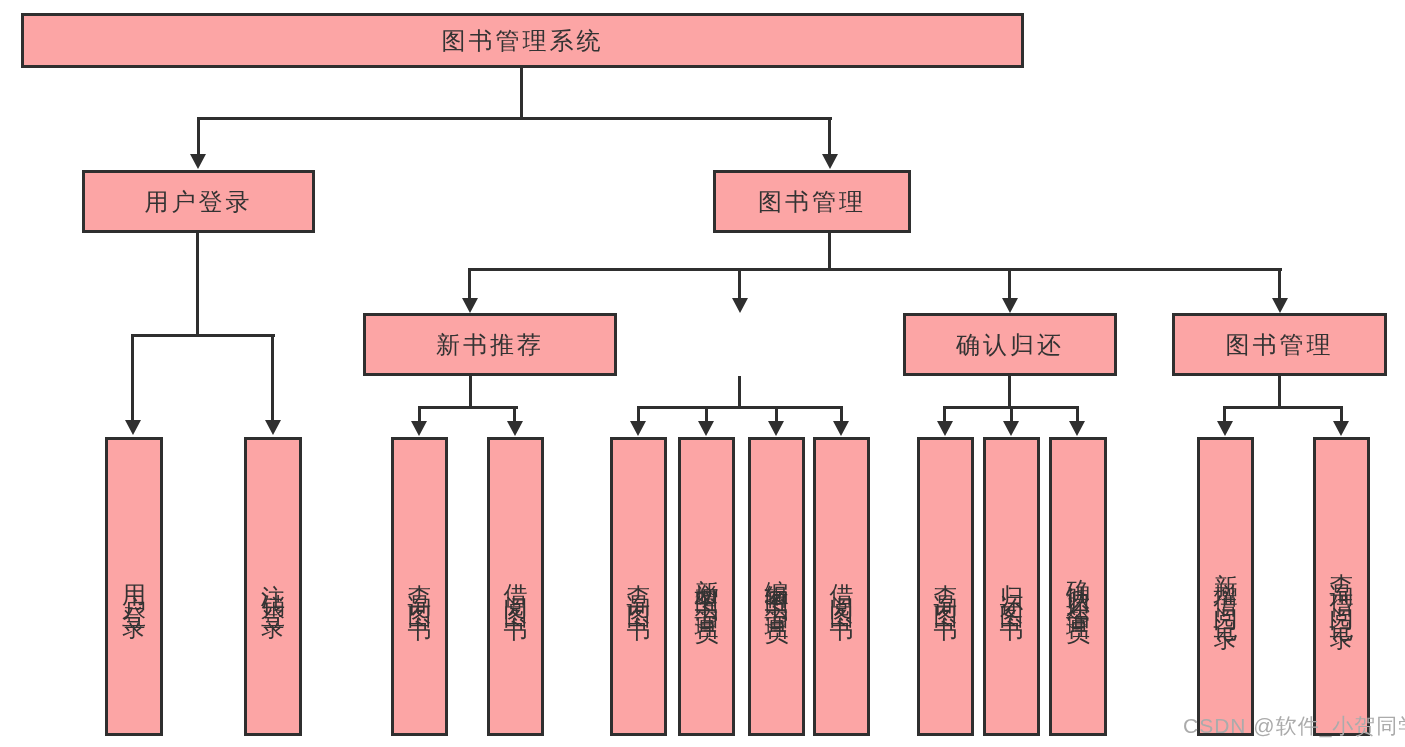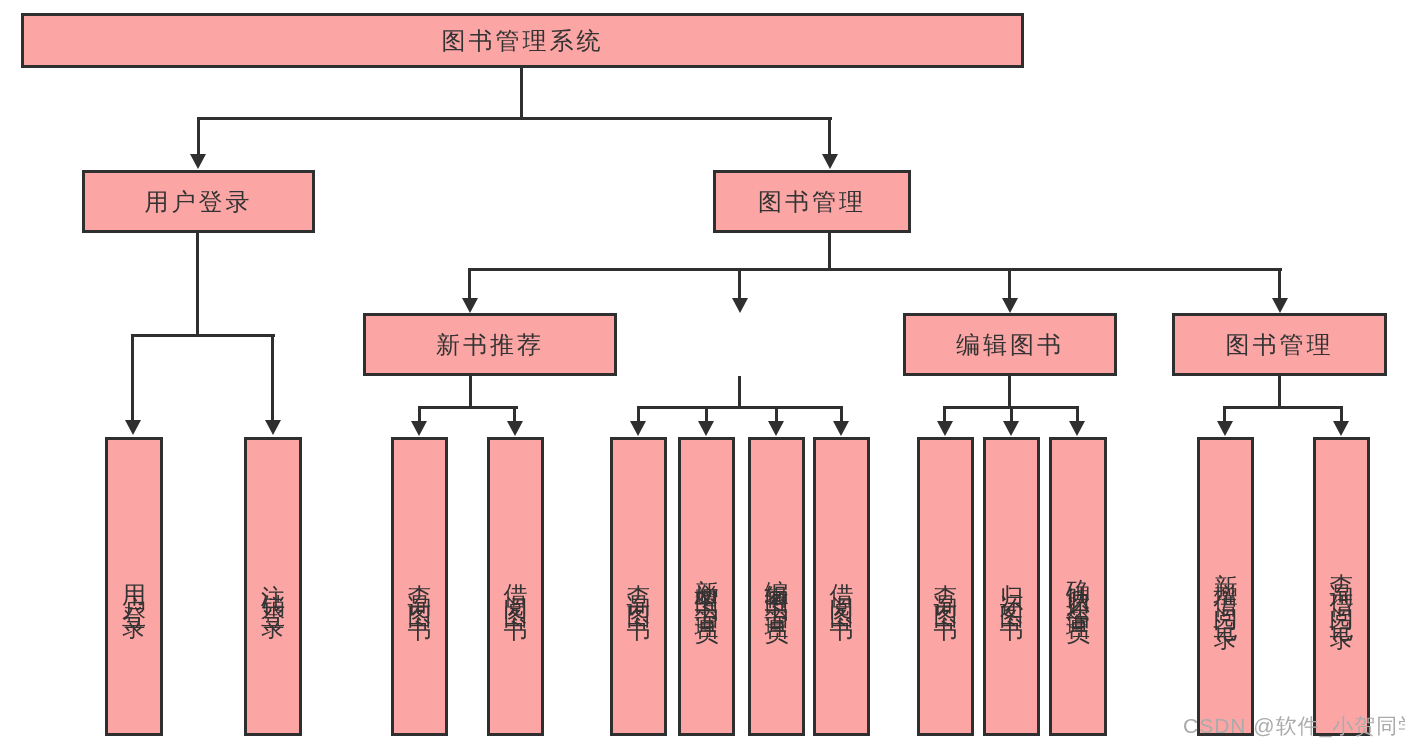--- a/index.html
+++ b/index.html
@@ -62,21 +62,21 @@
   <div class="vline" style="left:468px;top:269px;height:30px;"></div>
   <div class="arrow" style="left:462px;top:298px;"></div>
   <div class="vline" style="left:738px;top:269px;height:30px;"></div>
   <div class="arrow" style="left:732px;top:298px;"></div>
   <div class="vline" style="left:1008px;top:269px;height:30px;"></div>
   <div class="arrow" style="left:1002px;top:298px;"></div>
   <div class="vline" style="left:1278px;top:269px;height:30px;"></div>
   <div class="arrow" style="left:1272px;top:298px;"></div>
 
   <div class="box hbox" style="left:363px;top:313px;width:254px;height:63px;">新书推荐</div>
-  <div class="box hbox" style="left:903px;top:313px;width:214px;height:63px;">编辑图书</div>
+  <div class="box hbox" style="left:903px;top:313px;width:214px;height:63px;">确认归还</div>
   <div class="box hbox" style="left:1172px;top:313px;width:215px;height:63px;">图书管理</div>
 
   <div class="vline" style="left:469px;top:376px;height:31px;"></div>
   <div class="hline" style="left:418px;top:406px;width:100px;"></div>
   <div class="vline" style="left:418px;top:407px;height:16px;"></div>
   <div class="arrow" style="left:411px;top:421px;"></div>
   <div class="vline" style="left:513px;top:407px;height:16px;"></div>
   <div class="arrow" style="left:507px;top:421px;"></div>
 
   <div class="vline" style="left:738px;top:376px;height:31px;"></div>

